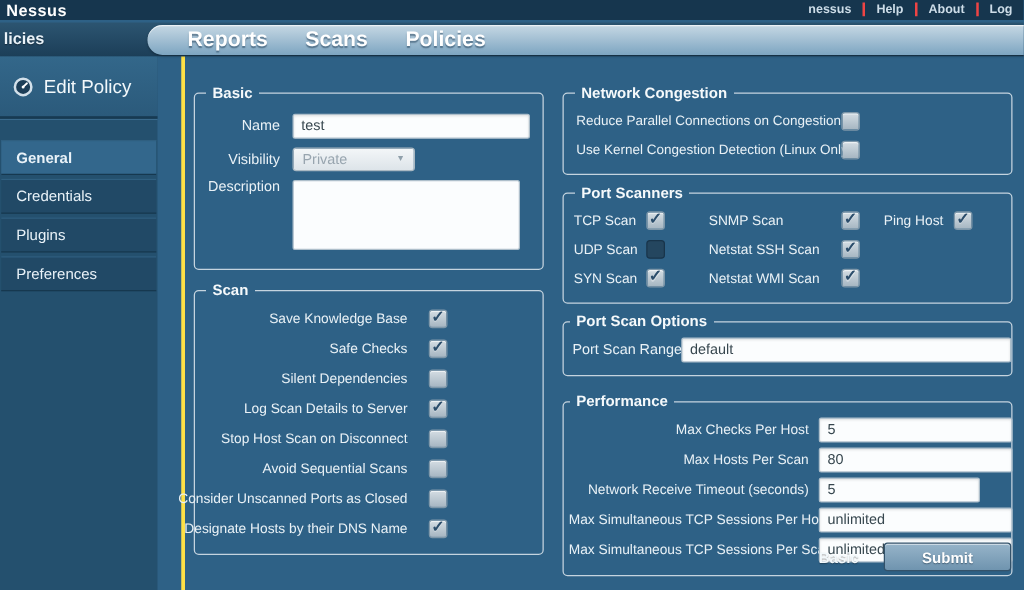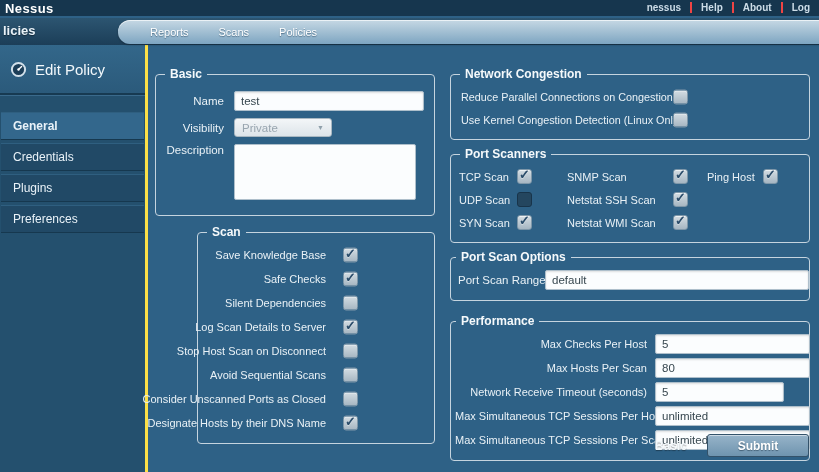--- a/index.html
+++ b/index.html
@@ -14,24 +14,24 @@
   .logo{position:absolute;left:5px;top:1px;font-size:13px;font-weight:bold;color:#fff;letter-spacing:.4px;}
   .toplinks{position:absolute;right:0;top:2px;display:flex;align-items:center;}
   .toplink{font-size:10px;font-weight:bold;color:#cdddE8;padding:0 9px;cursor:pointer;white-space:nowrap;}
   .toplink + .toplink{border-left:2px solid #ef4444;}
   
   .navbar{position:absolute;top:18px;left:0;right:0;height:27px;background:linear-gradient(#2c5571,#1c3e58);z-index:4;}
   .page-title{position:absolute;left:3px;top:5px;font-size:13px;font-weight:bold;color:#e9f2f8;text-shadow:0 1px 1px rgba(0,0,0,.4);}
   .nav-pill{position:absolute;left:118px;right:-12px;top:2px;height:24px;border-radius:13px 0 0 13px;
     background:linear-gradient(#c6d8e4,#7da5c1);box-shadow:inset 0 1px 0 rgba(255,255,255,.65), 0 1px 2px rgba(0,0,0,.3);
     display:flex;align-items:center;padding-left:32px;gap:30px;}
-  .nav-tab{font-size:11px;font-weight:normal;color:#fff;text-shadow:0 1px 1px rgba(40,70,95,.6);cursor:pointer;}
+  .nav-tab{font-size:17px;font-weight:bold;color:#fff;text-shadow:0 1px 1px rgba(40,70,95,.6);cursor:pointer;}
   
   .main{position:absolute;top:45px;left:0;right:0;bottom:0;}
-  .sidebar{position:absolute;left:0;top:0;bottom:0;width:145px;background:#24506e;}
+  .sidebar{position:absolute;left:0;top:0;bottom:0;width:126px;background:#24506e;}
   .sidebar-header{height:48px;background:linear-gradient(#33678a,#2b5a7b);display:flex;align-items:center;padding-left:10px;gap:8px;
     border-bottom:2px solid #173a52;box-shadow:0 1px 0 #3a6a8c;}
   .sidebar-title{font-size:15px;color:#f2f8fb;}
   .sidebar-items{margin-top:17px;}
   .sidebar-item{height:26px;margin:0 1px 3px 1px;display:flex;align-items:center;padding-left:12px;
     font-size:12px;color:#e9f2f8;background:#214966;border-top:1px solid #2f5f80;border-bottom:1px solid #16384f;cursor:pointer;}
   .sidebar-item.active{background:#33678c;font-weight:bold;}
   .content{position:absolute;left:145px;top:0;right:0;bottom:0;background:#2e6186;border-left:3px solid #fde047;}
   
   fieldset{border:1px solid #c5d4df;border-radius:4px;margin:0;padding:4px 8px 8px;position:relative;}
@@ -47,21 +47,21 @@
   .txt{background:#fbfdfe;border:1px solid #aebfcb;border-radius:2px;font-family:"Liberation Sans",sans-serif;
     font-size:11.5px;color:#37474f;padding:2px 6px;height:14px;box-shadow:inset 0 1px 2px rgba(0,0,0,.12);}
   .name-input{width:176px;}
   .selectbox{width:82px;height:17px;background:linear-gradient(#f3f6f8,#dde4e9);border:1px solid #a9b8c2;border-radius:3px;
     display:flex;align-items:center;justify-content:space-between;padding:0 7px;cursor:default;}
   .selectbox .sel-val{font-size:11.5px;color:#98a5af;}
   .selectbox .arrow{font-size:7px;color:#90a0ab;}
   .desc-area{width:176px;height:50px;background:#fbfdfe;border:1px solid #aebfcb;border-radius:2px;resize:none;
     font-family:"Liberation Sans",sans-serif;font-size:11.5px;color:#37474f;}
   
-  .fs-scan{margin-top:9px;margin-left:42px;}
+  .fs-scan{margin-top:9px;}
   .scan-row{position:relative;height:24px;}
   .scan-row .lbl{position:absolute;right:100px;top:50%;transform:translateY(-50%);white-space:nowrap;font-size:11px;}
   .scan-row .cb{position:absolute;right:68px;top:50%;transform:translateY(-50%);}
   
   .cb{display:inline-block;width:13px;height:13px;border-radius:3px;position:relative;cursor:pointer;
     background:linear-gradient(#d4dde3,#a6b6c2);border:1px solid #7e97a9;box-shadow:inset 0 1px 0 rgba(255,255,255,.6);}
   .cb[data-checked="true"]::after{content:"\2713";position:absolute;top:-3px;left:1px;font-size:13px;font-weight:bold;
     color:#2b4d6b;text-shadow:0 1px 0 rgba(255,255,255,.35);}
   .cb[data-variant="dark"]{background:#24465f;border-color:#18344a;box-shadow:none;}
   

